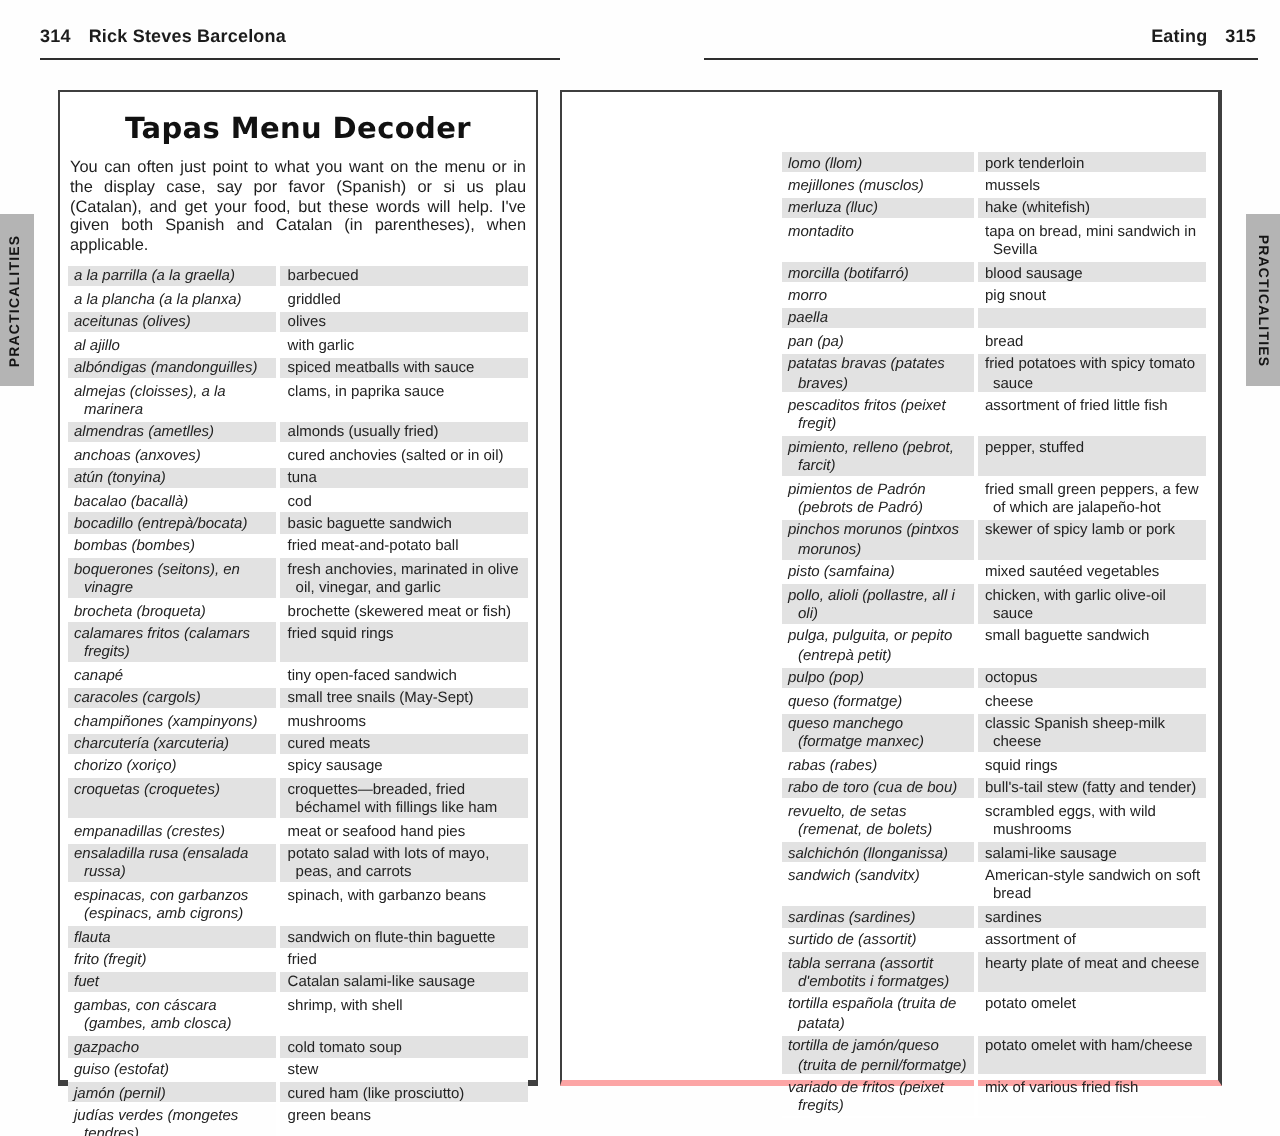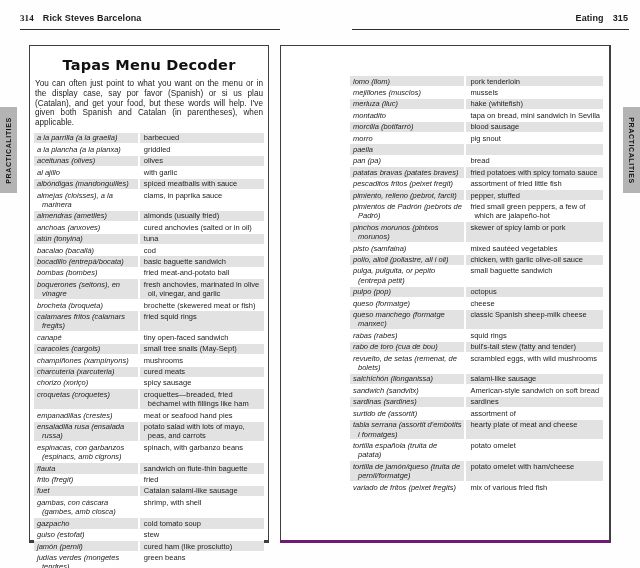--- a/index.html
+++ b/index.html
@@ -7,21 +7,21 @@
     width:640px;height:568px;position:relative;overflow:hidden;
     background:#fefefe;
     font-family:"Liberation Sans","DejaVu Sans",sans-serif;
     color:#222;
   }
   
   .hdr{position:absolute;top:13px;font-size:9px;font-weight:600;color:#1c1c1c;letter-spacing:0.1px;}
   .hdr-left{left:20px;}
   .hdr-right{right:12px;text-align:right;}
   .hdr .pnum{font-weight:600;}
-  .hdr-left .pnum{margin-right:9px;font-family:Liberation Serif, serif;}
+  .hdr-left .pnum{margin-right:9px;}
   .hdr-right .pnum{margin-left:9px;}
   .hdr-right .chap{font-weight:700;margin-left:48px;}
   .hrule{position:absolute;top:29px;height:0;border-top:1.5px solid #2e2e2e;}
   .hrule-left{left:20px;width:260px;}
   .hrule-right{left:352px;width:277px;}
   
   .side-tab{
     position:absolute;top:107px;width:17px;height:86px;background:#b4b4b4;
     display:flex;align-items:center;justify-content:center;
   }
@@ -29,21 +29,21 @@
   .side-tab-right{right:0;}
   .side-tab span{
     font-size:7px;font-weight:bold;letter-spacing:0.6px;color:#141414;
     white-space:nowrap;
   }
   .side-tab-left span{transform:rotate(-90deg);}
   .side-tab-right span{transform:rotate(90deg);}
   
   .box{position:absolute;top:45px;height:498px;box-sizing:border-box;border:1.2px solid #3f3f3f;background:#fff;}
   .box-left{left:29px;width:240px;border-right:1.4px solid #3f3f3f;border-bottom:3px solid #3f3f3f;padding:4px 4px 0 4px;}
-  .box-right{left:280px;width:331px;border-left:1.4px solid #3f3f3f;border-bottom:3px solid #701a75;border-right:2.5px solid #3f3f3f;padding:30px 6px 0 69px;}
+  .box-right{left:280px;width:331px;border-left:1.4px solid #3f3f3f;border-bottom:3px solid #fca5a5;border-right:2.5px solid #3f3f3f;padding:30px 6px 0 110px;}
   .box-title{
     text-align:center;font-family:"DejaVu Sans",sans-serif;
     font-size:14.5px;font-weight:bold;letter-spacing:0.2px;color:#111;
     margin:7px 0 6px 0;
   }
   .intro{
     font-size:8.2px;line-height:9.8px;text-align:justify;color:#1e1e1e;
     margin:0 1px 5px 1px;
   }
   .intro .it{}

